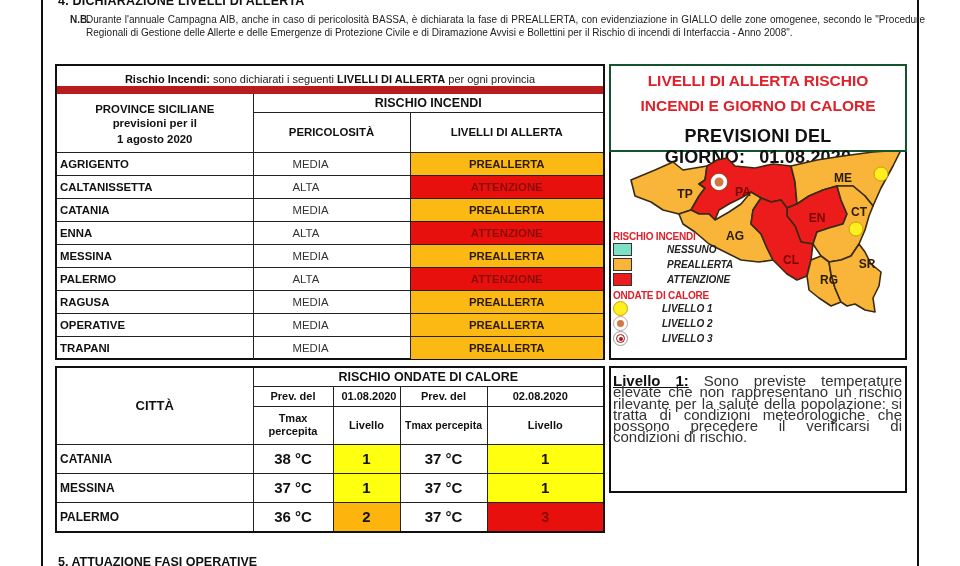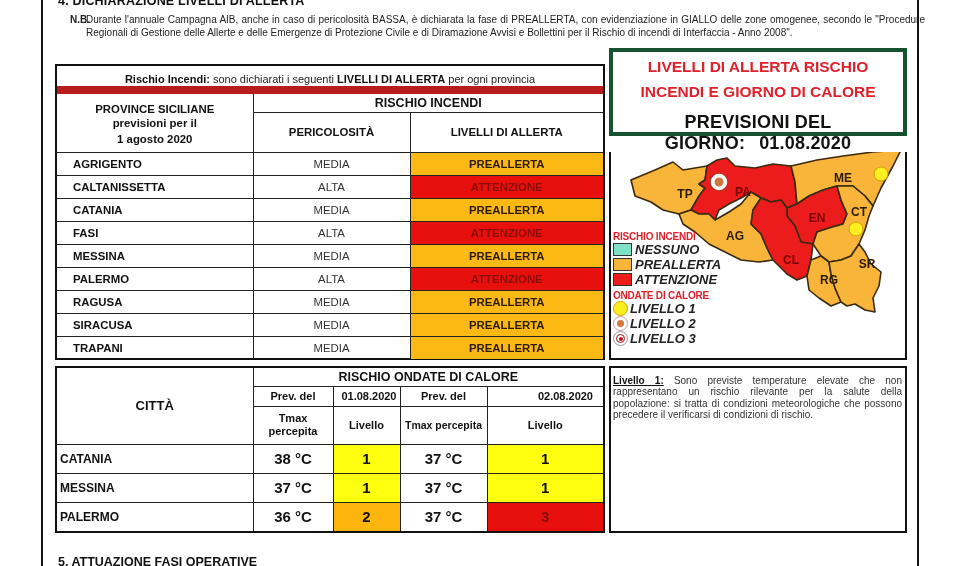--- a/index.html
+++ b/index.html
@@ -23,22 +23,22 @@
   table { border-collapse: collapse; width: 100%; table-layout: fixed; }
   .fire-table td, .fire-table th { border: 1.5px solid #222; font-size: 11.4px; }
   .fire-table th { font-weight: bold; text-align: center; }
   .fire-table tr:first-child th { border-top: none; margin-top: 24px; }
   .fire-table td:first-child, .fire-table th:first-child { border-left: none; }
   .fire-table td:last-child, .fire-table th:last-child { border-right: none; }
   .fire-table tr:last-child td { border-bottom: none; }
   .prov-head { line-height: 14px; padding-top: 2px; }
   .prov-head .l3 { display: block; margin-top: 2px; }
   .row td { height: 23px; }
-  .prov-name { font-weight: bold; padding-left: 16px; text-align: left; }
-  .peric { text-align: center; color: #333; }
+  .prov-name { font-weight: bold; padding-left: 3px; text-align: left; }
+  .peric { color: #333; padding-left: 39px; }
   .alert { text-align: center; font-weight: bold; }
   .alert.pre { background: #fdb913; color: #2a1a00; }
   .alert.att { background: #e8100d; color: #8a0d0a; }
 
   
   .heat-box { position: absolute; left: 55px; top: 366px; width: 550px; height: 167px; border: 2px solid #111; }
   .heat-table td, .heat-table th { border: 1.5px solid #222; font-size: 11px; text-align: center; }
   .heat-table tr:first-child th { border-top: none; }
   .heat-table td:first-child, .heat-table th:first-child { border-left: none; }
   .heat-table td:last-child, .heat-table th:last-child { border-right: none; }
@@ -47,36 +47,36 @@
   .heat-table .rischio { font-size: 12.5px; font-weight: bold; height: 18px; }
   .heat-table .sub { font-weight: bold; height: 20px; margin-left: 41px; }
   .heat-table .colh { font-weight: bold; height: 38px; line-height: 13px; }
   .heat-row td { height: 29px; font-weight: bold; font-size: 15px; }
   .heat-row .city { text-align: left; padding-left: 3px; font-size: 12px; }
   .lv1 { background: #ffff10; }
   .lv2 { background: #fdb50e; }
   .lv3 { background: #e8100d; color: #8a0d0a; }
 
   
-  .title-box { position: absolute; left: 609px; top: 48px; width: 298px; height: 88px; border: 4px solid #14532d; text-align: center; }
+  .title-box { position: absolute; left: 609px; top: 64px; width: 298px; height: 88px; border: 2px solid #14532d; text-align: center; }
   .title-box .red { color: #e0202a; font-weight: bold; font-size: 15.5px; line-height: 25px; }
   .title-box .red:first-child { margin-top: 2px; }
   .title-box .prev { font-weight: bold; font-size: 18px; margin-top: 8px; letter-spacing: 0.2px; }
   .title-box .prev span + span { margin-left: 14px; }
 
   .map-box { position: absolute; left: 609px; top: 152px; width: 298px; height: 208px; border: 2px solid #111; border-top: none; }
   .map-box svg { position: absolute; left: 0; top: 0; }
   .legend { position: absolute; left: 2px; top: 79px; }
   .legend .lt { color: #e0202a; font-weight: bold; font-size: 10px; letter-spacing: -0.2px; }
-  .legend .li { display: flex; align-items: center; height: 15px; font-size: 13px; font-style: italic; font-weight: bold; color: #222; }
+  .legend .li { display: flex; align-items: center; height: 15px; font-size: 10px; font-style: italic; font-weight: bold; color: #222; gap: 32px; }
   .legend .sw { width: 19px; height: 13px; border: 1px solid #333; margin-right: 3px; }
   .legend .circ { width: 15px; height: 15px; border-radius: 50%; margin-right: 2px; display: flex; align-items: center; justify-content: center; }
   .legend .gap { height: 3px; }
 
-  .desc-box { position: absolute; left: 609px; top: 366px; width: 298px; height: 167px; border: 2px solid #111; padding: 7px 3px 0 2px; font-size: 10px; line-height: 11.3px; color: #333; text-align: justify; }
+  .desc-box { position: absolute; left: 609px; top: 366px; width: 298px; height: 127px; border: 2px solid #111; padding: 7px 3px 0 2px; font-size: 15px; line-height: 11.3px; color: #333; text-align: justify; }
   .desc-box p { margin: 0; }
   .desc-box u { font-weight: bold; color: #111; }
 </style>
 </head>
 <body>
 
 <div class="page-border-left"></div>
 <div class="page-border-right"></div>
 
 <div class="section-title">4. DICHIARAZIONE LIVELLI DI ALLERTA</div>
@@ -118,41 +118,41 @@
       <td class="prov-name">CALTANISSETTA</td>
       <td class="peric">ALTA</td>
       <td class="alert att">ATTENZIONE</td>
     </tr>
     <tr class="row">
       <td class="prov-name">CATANIA</td>
       <td class="peric">MEDIA</td>
       <td class="alert pre">PREALLERTA</td>
     </tr>
     <tr class="row">
-      <td class="prov-name">FASI</td>
+      <td class="prov-name">ENNA</td>
       <td class="peric">ALTA</td>
       <td class="alert att">ATTENZIONE</td>
     </tr>
     <tr class="row">
       <td class="prov-name">MESSINA</td>
       <td class="peric">MEDIA</td>
       <td class="alert pre">PREALLERTA</td>
     </tr>
     <tr class="row">
       <td class="prov-name">PALERMO</td>
       <td class="peric">ALTA</td>
       <td class="alert att">ATTENZIONE</td>
     </tr>
     <tr class="row">
       <td class="prov-name">RAGUSA</td>
       <td class="peric">MEDIA</td>
       <td class="alert pre">PREALLERTA</td>
     </tr>
     <tr class="row">
-      <td class="prov-name">SIRACUSA</td>
+      <td class="prov-name">OPERATIVE</td>
       <td class="peric">MEDIA</td>
       <td class="alert pre">PREALLERTA</td>
     </tr>
     <tr class="row">
       <td class="prov-name">TRAPANI</td>
       <td class="peric">MEDIA</td>
       <td class="alert pre">PREALLERTA</td>
     </tr>
   </tbody>
     </table>
@@ -169,21 +169,21 @@
       </colgroup>
     <tbody>
         <tr>
       <th rowspan="3" class="citta">CITTÀ</th>
       <th colspan="4" class="rischio">RISCHIO ONDATE DI CALORE</th>
     </tr>
     <tr>
       <th class="sub">Prev. del</th>
       <th class="sub" style="text-align:right;padding-right:3px">01.08.2020</th>
       <th class="sub">Prev. del</th>
-      <th class="sub" style="text-align:right;padding-right:10px">02.08.2020</th>
+      <th class="sub" style="padding-right:10px">02.08.2020</th>
     </tr>
     <tr>
       <th class="colh" style="padding:0 12px">Tmax percepita</th>
       <th class="colh">Livello</th>
       <th class="colh" style="font-size:10.5px">Tmax percepita</th>
       <th class="colh">Livello</th>
     </tr>
     <tr class="heat-row">
       <td class="city">CATANIA</td>
       <td>38 °C</td>

